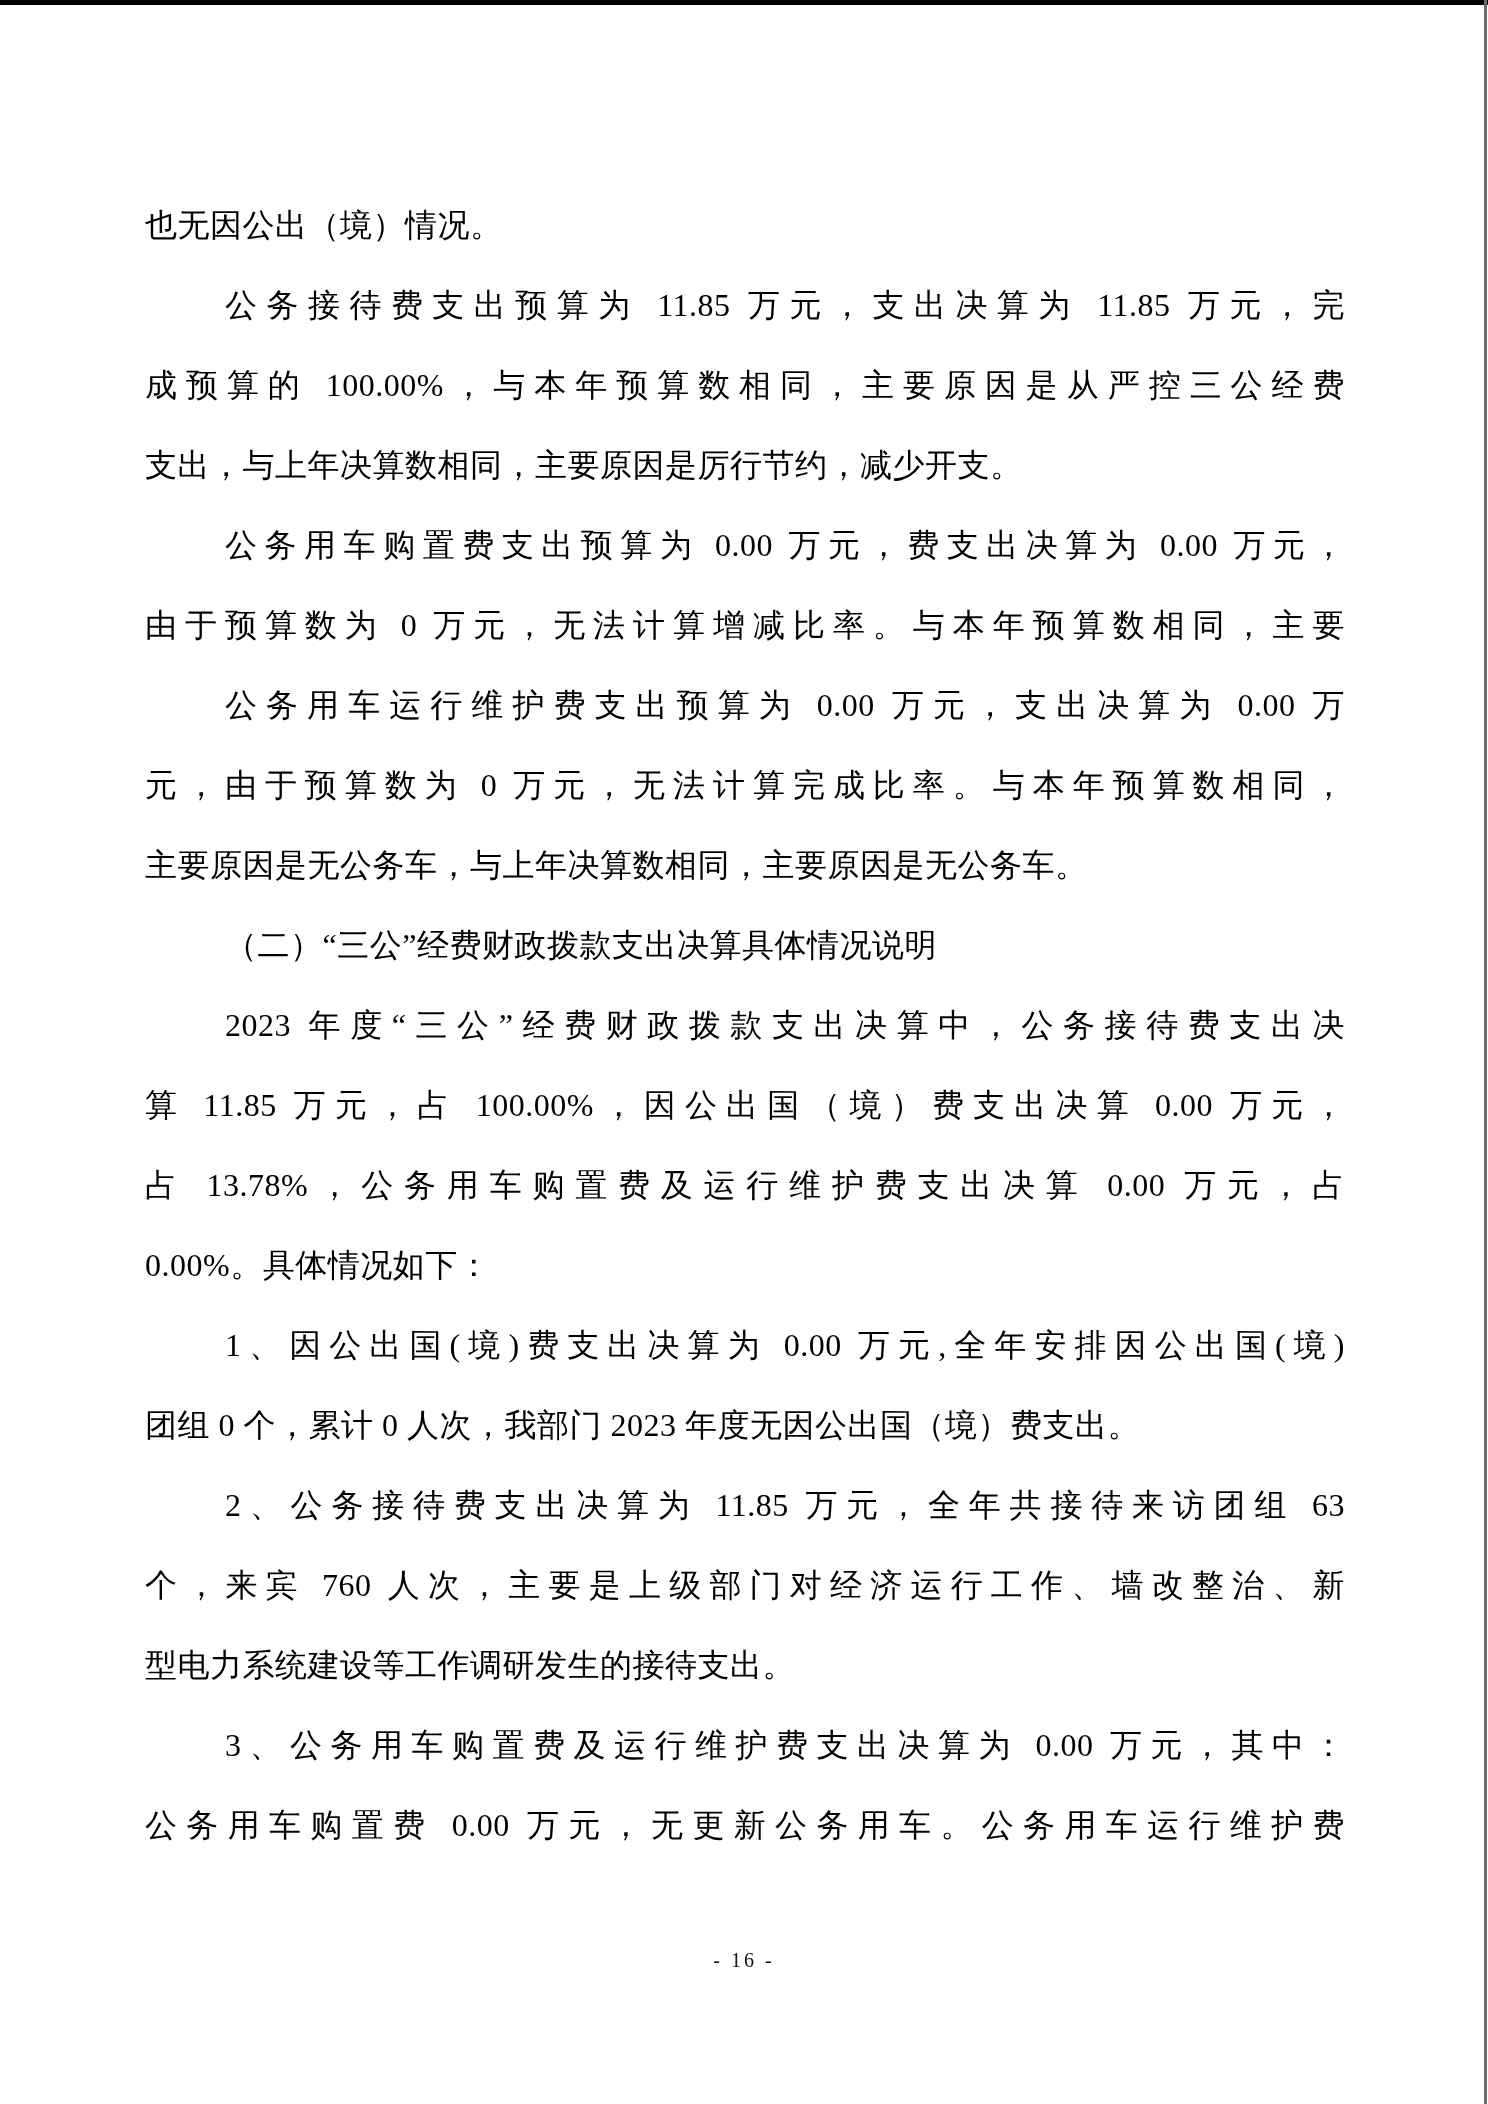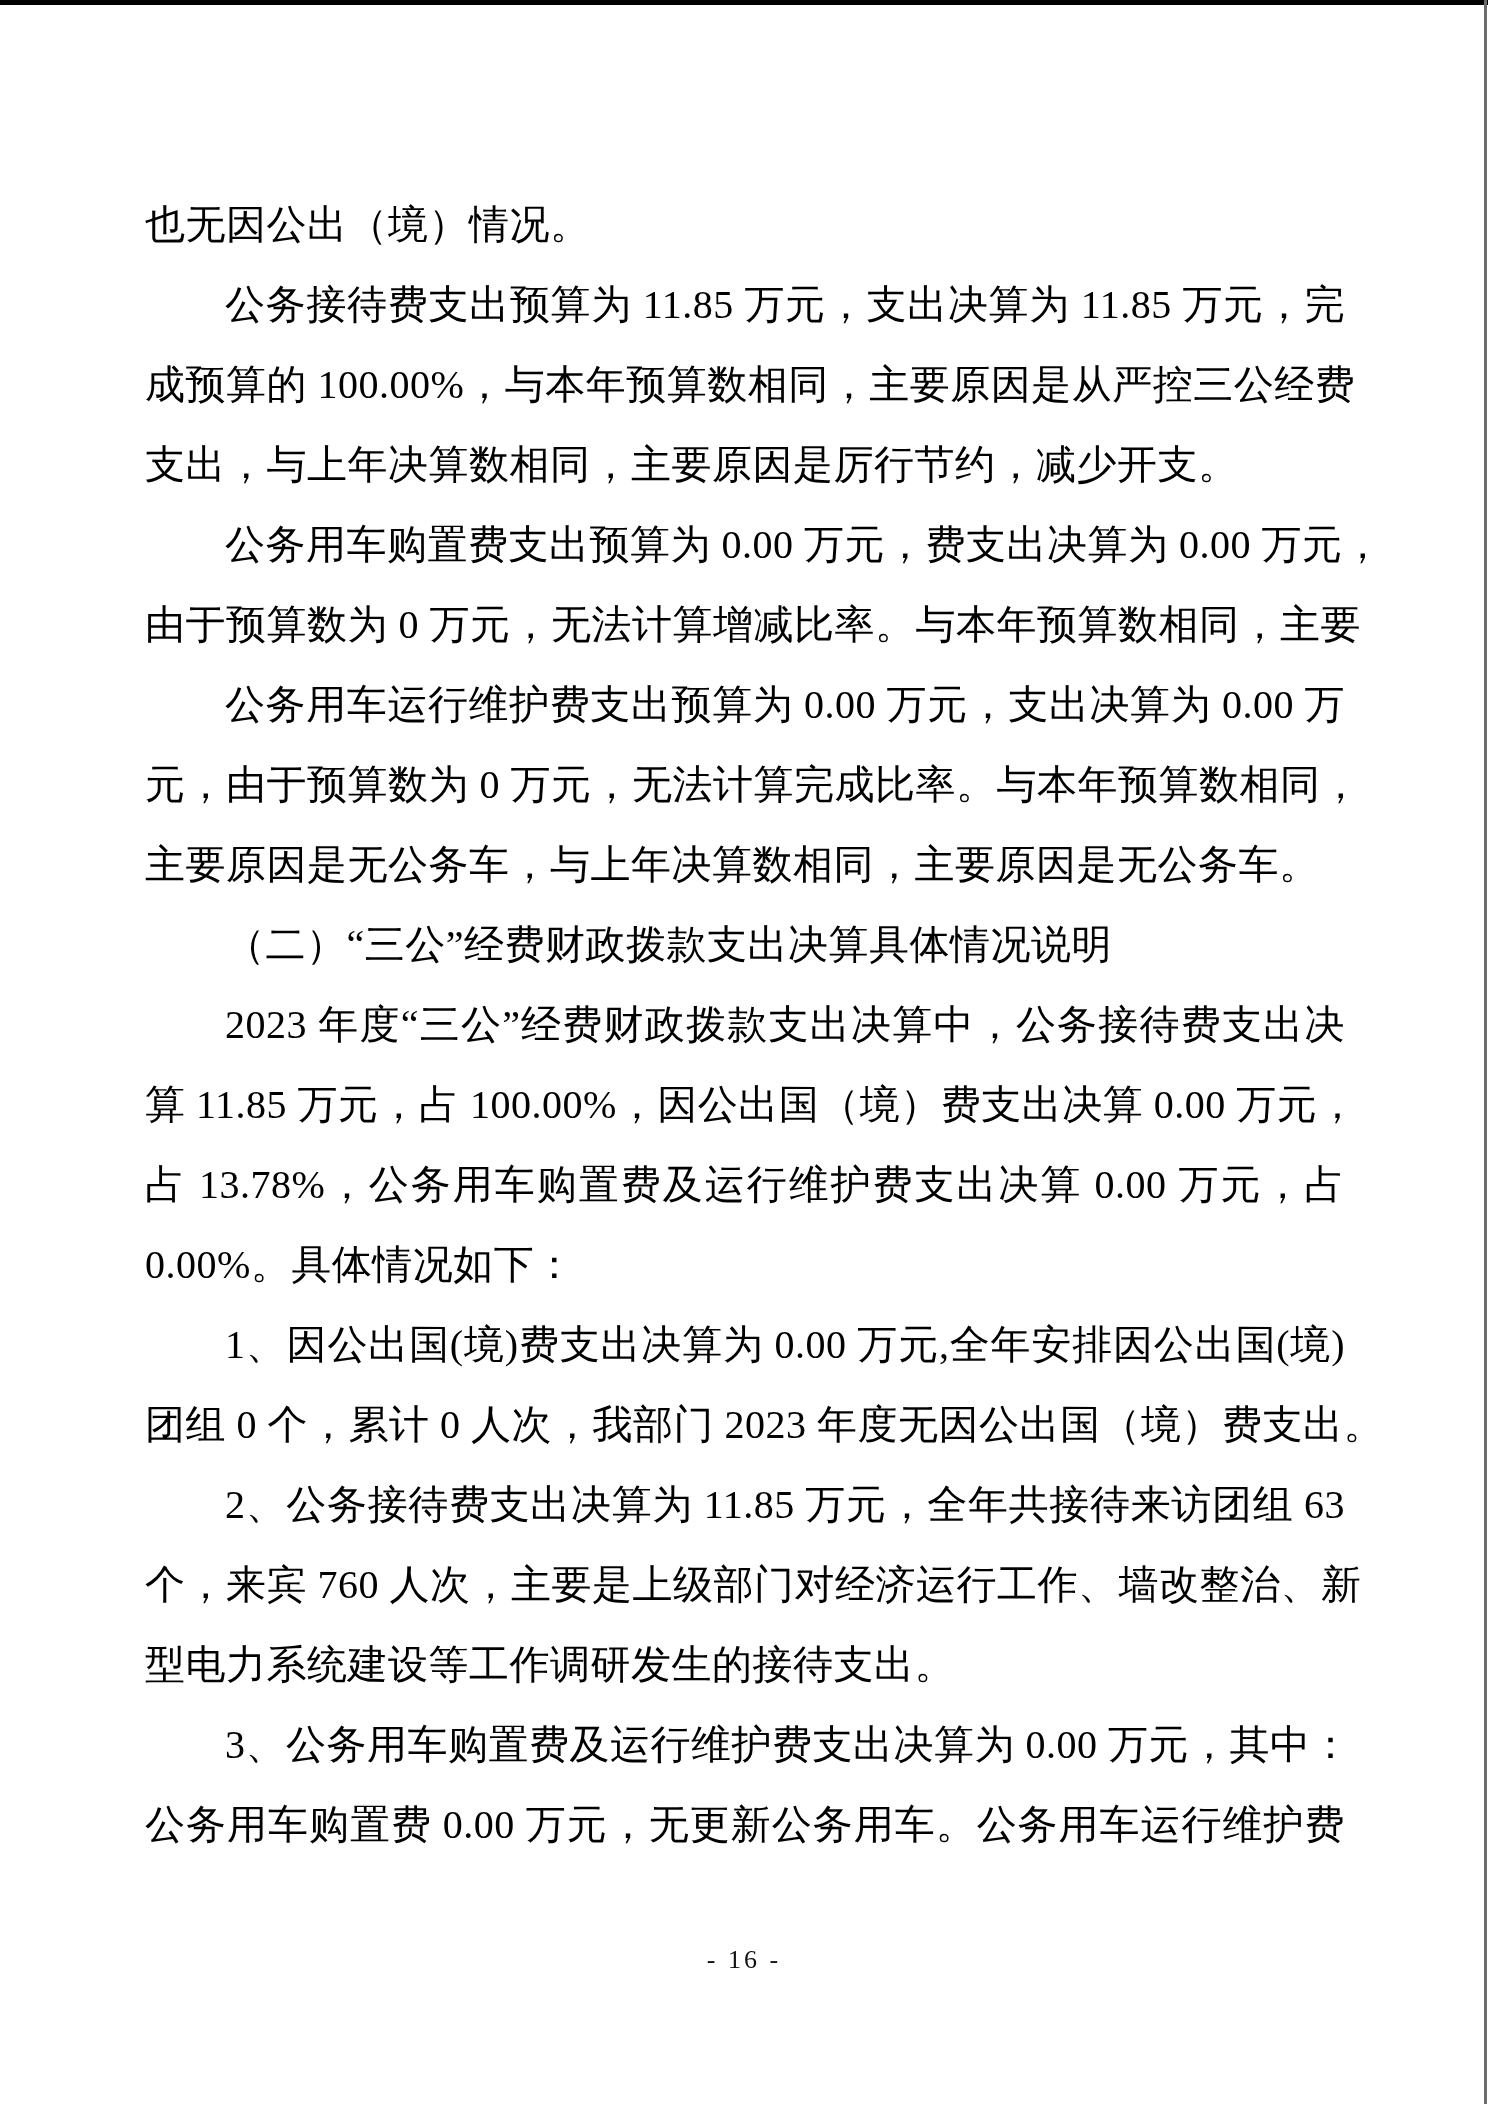--- a/index.html
+++ b/index.html
@@ -30,21 +30,21 @@
     right: 1px;
     width: 3px;
     height: 2104px;
     background: #6b6b6b;
   }
   .textblock {
     position: absolute;
     left: 145px;
     top: 185px;
     width: 1200px;
-    font-size: 40px;
+    font-size: 32px;
     line-height: 80px;
     letter-spacing: 0.5px;
   }
   .line {
     height: 80px;
     white-space: nowrap;
     text-align: left;
   }
   .line.indent {
     text-indent: 80px;
@@ -54,21 +54,21 @@
     text-align-last: justify;
     text-justify: inter-character;
     font-family: Liberation Serif, serif;
   }
   .footer {
     position: absolute;
     top: 1940px;
     left: 0;
     width: 1488px;
     text-align: center;
-    font-size: 26px;
+    font-size: 20px;
     line-height: 40px;
     letter-spacing: 3px;
     color: #111111;
   }
 </style>
 </head>
 <body>
 
 <div class="page" style="background: rgb(255, 255, 255); color: rgb(0, 0, 0);">
   <div class="topbar" style="background: rgb(0, 0, 0);"></div>

